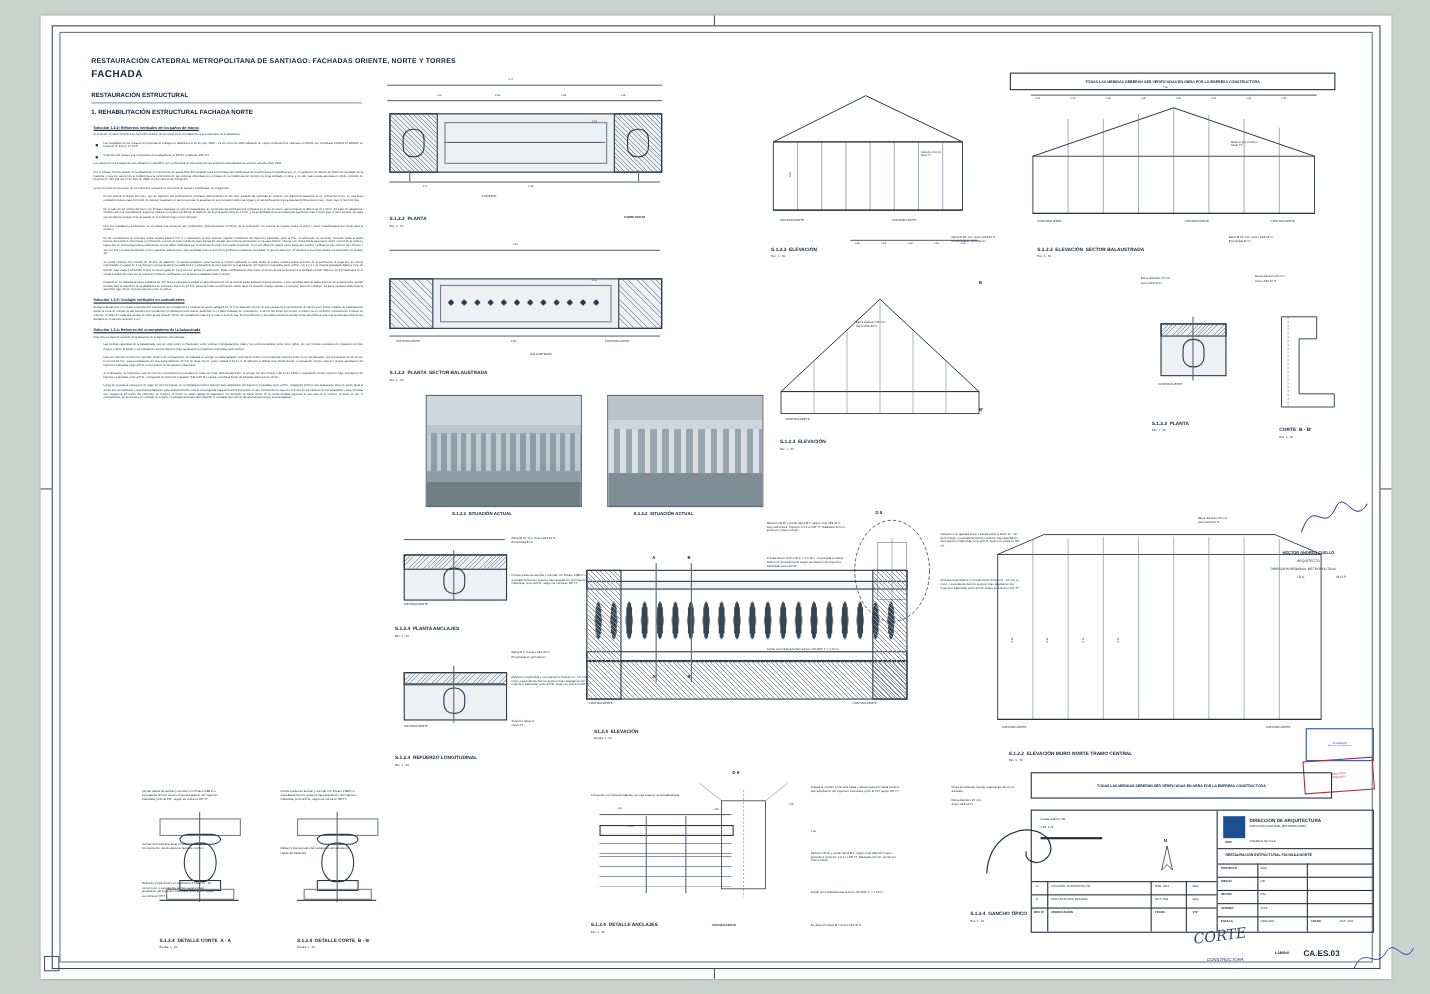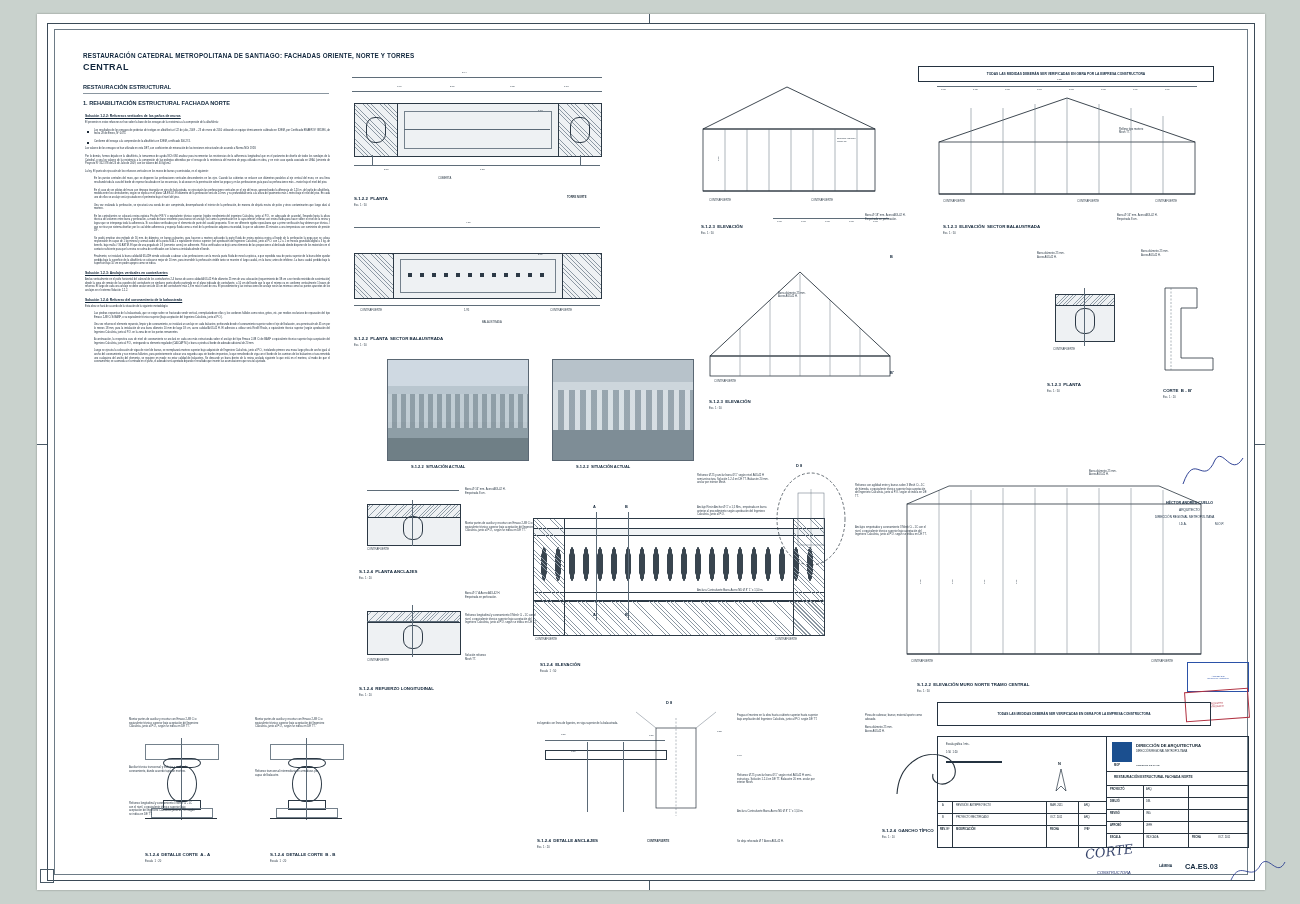--- a/index.html
+++ b/index.html
@@ -103,21 +103,21 @@
   <div class="sheet-border"></div>
   <div class="sheet-border-inner"></div>
 
   <div class="tick" style="left:0;top:430px;width:10px;height:0.8px;"></div>
   <div class="tick" style="right:0;top:430px;width:10px;height:0.8px;"></div>
   <div class="tick" style="left:612px;top:0;width:0.8px;height:9px;"></div>
   <div class="tick" style="left:612px;bottom:0;width:0.8px;height:9px;"></div>
   <div class="box" style="left:3px;top:855px;width:12px;height:12px;border-color:#4a5a67;"></div>
 
   <div class="t ttl" style="left:46px;top:38px;">RESTAURACIÓN CATEDRAL METROPOLITANA DE SANTIAGO: FACHADAS ORIENTE, NORTE Y TORRES</div>
-  <div class="t ttl2" style="left:46px;top:48px;">CENTRAL</div>
+  <div class="t ttl2" style="left:46px;top:48px;">FACHADA</div>
   <div class="t h3" style="left:46px;top:70px;">RESTAURACIÓN ESTRUCTURAL</div>
   <div class="t h3" style="left:46px;top:86px;">1. REHABILITACIÓN ESTRUCTURAL FACHADA NORTE</div>
   <div class="ln" style="left:46px;top:79px;width:246px;height:0.5px;background:#8a96a0;"></div>
 
   <div class="notebox" style="left:881px;top:52px;width:290px;height:10px;font-size:3.3px;">TODAS LAS MEDIDAS DEBERÁN SER VERIFICADAS EN OBRA POR LA EMPRESA CONSTRUCTORA</div>
 
   <div id="left-column" style="top:95px;">
     <div class="secthead">Solución 1.2.2: Refuerzos verticales de los paños de muros</div>
     <p class="para">El presente es estos refuerzos se han sobre la base de los ensayos de la resistencia a la compresión de la albañilería:</p>
     <p class="para bullet">Los resultados de los ensayos de probetas de testigos en albañilería el 22 de julio, 2009 – 23 de enero de 2010 utilizando un equipo térmicamente calibrado en IDIEM, por Certificado ENAER N° 885396, de fecha 28 de Enero, N° 0475.</p>

